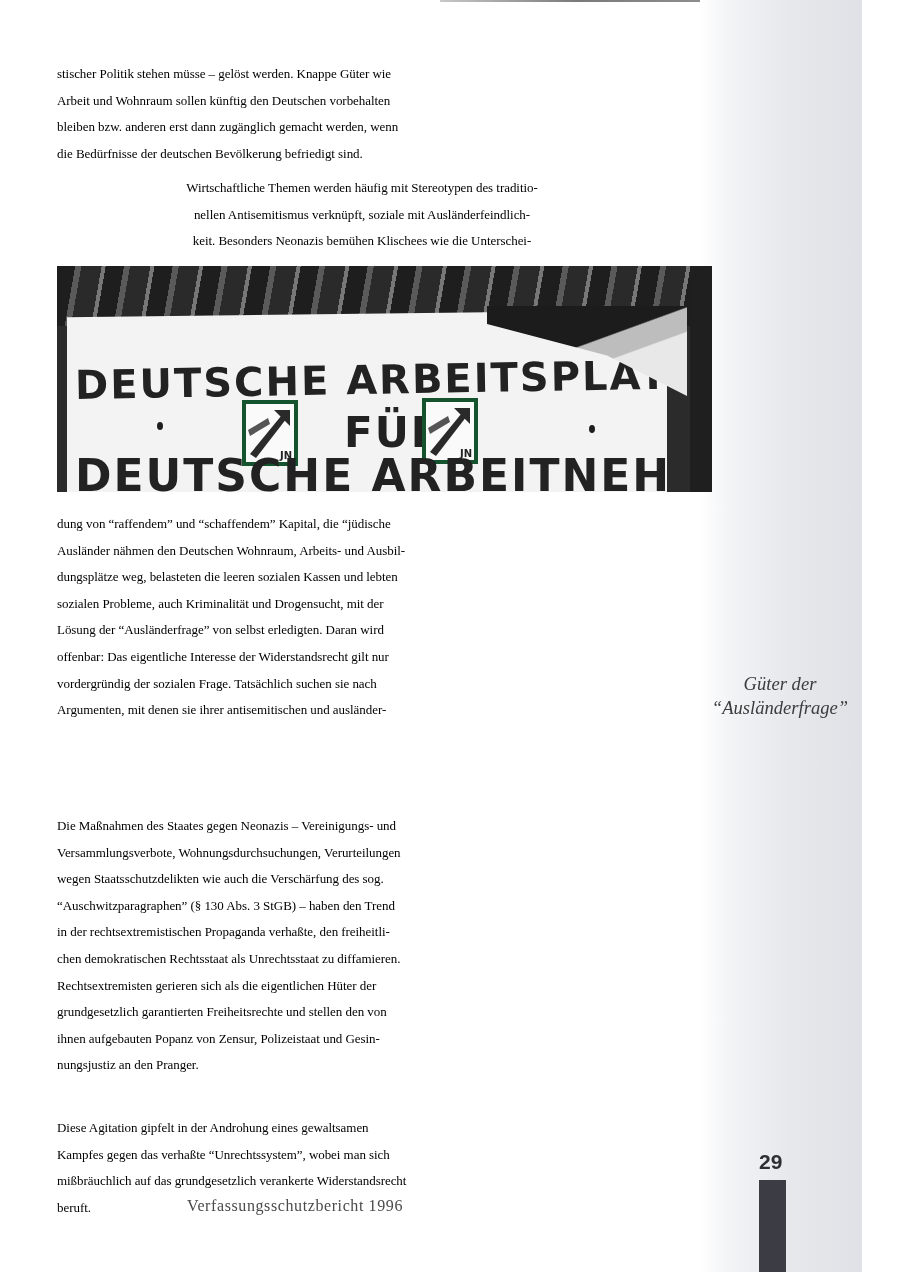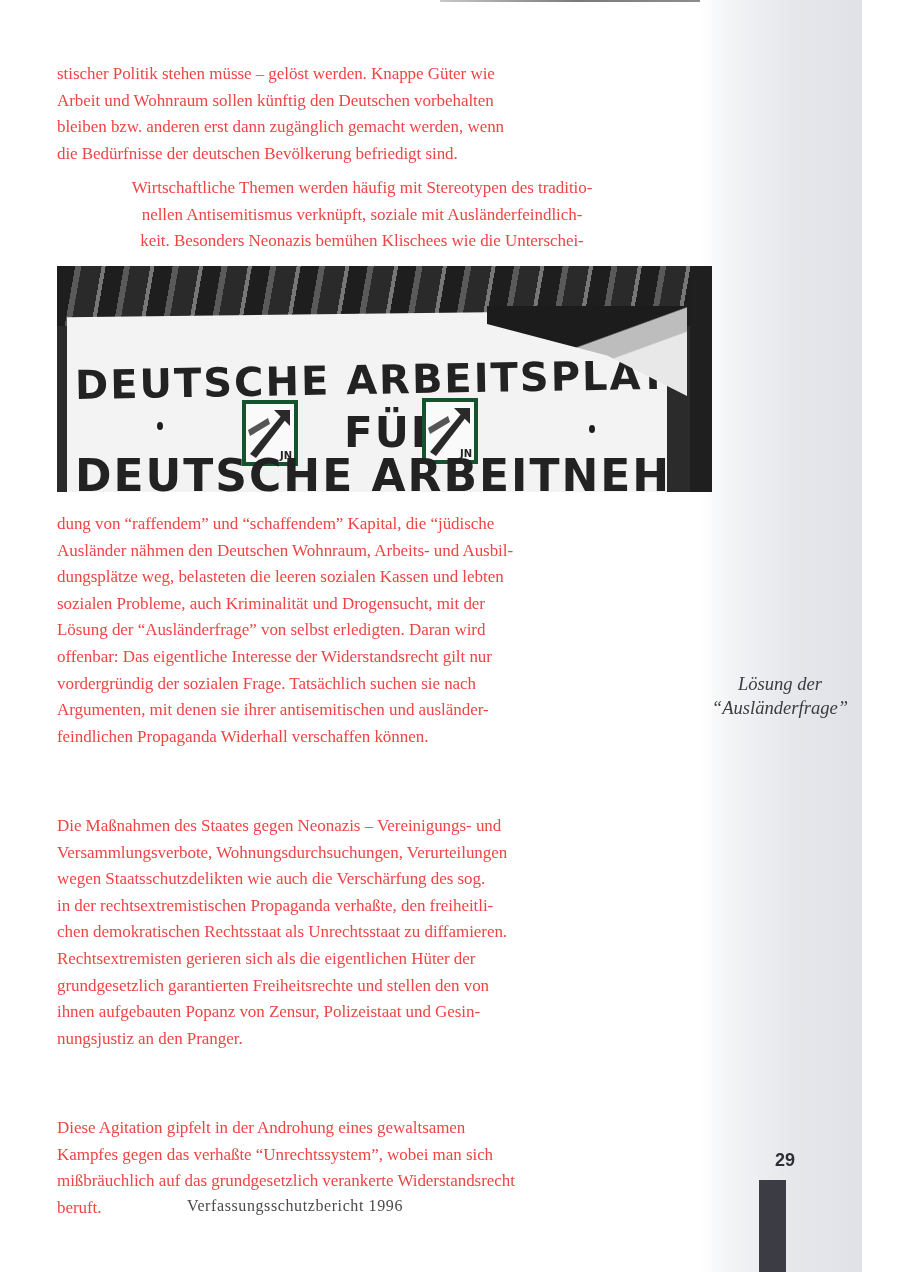--- a/index.html
+++ b/index.html
@@ -35,23 +35,23 @@
     .right-edge {
       position: absolute;
       left: 862px; top: 0;
       width: 38px; height: 1272px;
       background: #ffffff;
     }
     .body-text {
       position: absolute;
       left: 57px;
       width: 610px;
-      font-size: 17px;
+      font-size: 13px;
       line-height: 26.6px;
-      color: #ef4444;
+      color: #000000;
       letter-spacing: -0.05px;
     }
     .para { margin: 0; white-space: nowrap; }
     .line { display: block; }
 
     .p1 { top: 61px; }
     .p2 { top: 175px; text-align: center; }
     .p3 { top: 511px; }
     .p4 { top: 813px; }
     .p5 { top: 1115px; font-family: Liberation Serif, serif; }
@@ -137,23 +137,22 @@
       font-size: 16px;
       letter-spacing: 0.6px;
       color: #4a4a4a;
     }
 
     .page-number {
       position: absolute;
       left: 759px; top: 1150px;
       font-family: "Liberation Sans", "DejaVu Sans", sans-serif;
       font-weight: bold;
-      font-size: 18px;
+      font-size: 21px;
       color: #2e2e34;
-      margin-left: 16px;
     }
     .page-tab-bar {
       position: absolute;
       left: 759px; top: 1180px;
       width: 27px; height: 92px;
       background: #3c3c44;
     }
   </style>
 </head>
 <body>
@@ -212,34 +211,34 @@
   <div class="body-text p3">
     <p class="para">
       <span class="line">dung von “raffendem” und “schaffendem” Kapital, die “jüdische</span>
       <span class="line">Ausländer nähmen den Deutschen Wohnraum, Arbeits- und Ausbil-</span>
       <span class="line">dungsplätze weg, belasteten die leeren sozialen Kassen und lebten</span>
       <span class="line">sozialen Probleme, auch Kriminalität und Drogensucht, mit der</span>
       <span class="line">Lösung der “Ausländerfrage” von selbst erledigten. Daran wird</span>
       <span class="line">offenbar: Das eigentliche Interesse der Widerstandsrecht gilt nur</span>
       <span class="line">vordergründig der sozialen Frage. Tatsächlich suchen sie nach</span>
       <span class="line">Argumenten, mit denen sie ihrer antisemitischen und ausländer-</span>
-      <span class="line">feindlichen Propaganda Widerhall verschaffen können.</span>
     </p>
   </div>
 
   <div class="margin-note">
-    <span class="line">Lösung der</span>
+    <span class="line">Güter der</span>
     <span class="line">“Ausländerfrage”</span>
   </div>
 
   <div class="body-text p4">
     <p class="para">
       <span class="line">Die Maßnahmen des Staates gegen Neonazis – Vereinigungs- und</span>
       <span class="line">Versammlungsverbote, Wohnungsdurchsuchungen, Verurteilungen</span>
       <span class="line">wegen Staatsschutzdelikten wie auch die  Verschärfung des sog.</span>
+      <span class="line">“Auschwitzparagraphen” (§ 130 Abs. 3 StGB) – haben den Trend</span>
       <span class="line">in der rechtsextremistischen Propaganda verhaßte, den freiheitli-</span>
       <span class="line">chen demokratischen Rechtsstaat als Unrechtsstaat zu diffamieren.</span>
       <span class="line">Rechtsextremisten gerieren sich als die eigentlichen Hüter der</span>
       <span class="line">grundgesetzlich garantierten Freiheitsrechte und stellen den von</span>
       <span class="line">ihnen aufgebauten Popanz von Zensur, Polizeistaat und Gesin-</span>
       <span class="line">nungsjustiz an den Pranger.</span>
     </p>
   </div>
 
   <div class="body-text p5">

